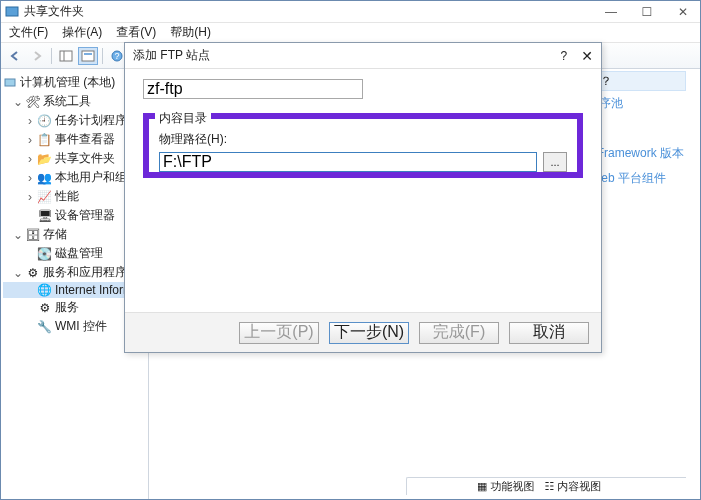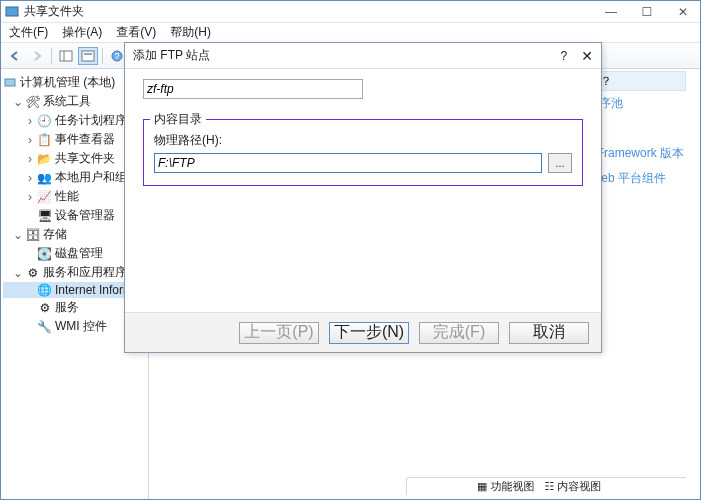--- a/index.html
+++ b/index.html
@@ -103,25 +103,25 @@
 .globe{
   width:40px;height:40px;border-radius:50%;
   background:radial-gradient(circle at 35% 30%,#8fd46a,#3aa63a 55%,#2a7a2a);
   border:1px solid #3a8a3a;
 }
 .modal-head .h{font-size:15px}
 .modal-body{flex:1;padding:10px 18px}
 .fld-lbl{margin:4px 0}
 input.txt{
   width:220px;height:20px;border:1px solid #a8a8a8;
-  padding:0 3px;font-family:inherit;font-size:12px;font-style:italic;
+  padding:0 3px;font-family:inherit;font-size:16px;
 }
 .group{
-  margin-top:20px;border:1px solid #6d28d9;
-  padding:8px 10px 12px;position:relative;
+  margin-top:14px;border:6px solid #6d28d9;
+  padding:8px 10px 0;position:relative;
 }
 .group-title{
   position:absolute;top:-9px;left:6px;background:#fff;
   padding:0 4px;font-size:12px;
 }
 .path-row{display:flex;align-items:flex-end;gap:6px}
 .path-row input.txt{flex:1;border:1px solid #3c7fbf}
 .browse{
   width:24px;height:20px;border:1px solid #999;
   background:#efefef;font-size:11px;line-height:1;

